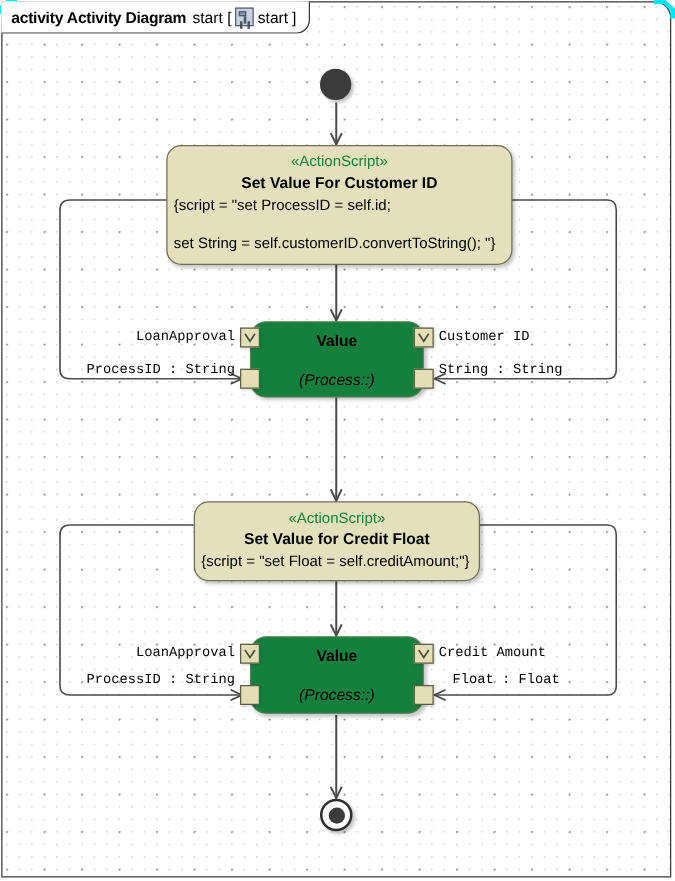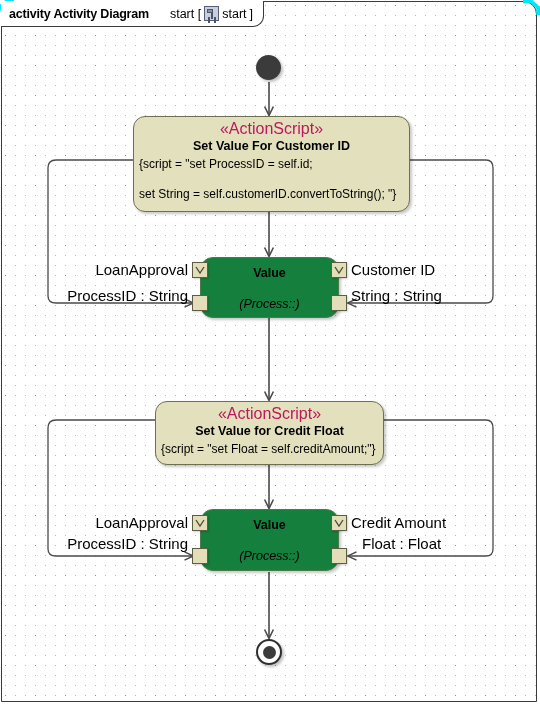--- a/index.html
+++ b/index.html
@@ -91,21 +91,21 @@
   .title-name {
     font-size: 12.5px;
     font-weight: bold;
     color: #000;
     margin-left: 3px;
     letter-spacing: -0.2px;
   }
   .title-param {
     font-size: 12.5px;
     color: #000;
-    margin-left: 21px;
+    margin-left: 5px;
   }
   .title-icon {
     width: 15px; height: 15px;
     margin: 0 3px;
     position: relative;
     flex: none;
     background: #c9cfe0;
     border: 1px solid #555f73;
     box-sizing: border-box;
   }
@@ -140,22 +140,22 @@
     border-color: #6f6f52;
   }
   .node-value {
     background: #15803d;
     border-color: #4c7a48;
     border-radius: 13px;
   }
 
   .stereotype {
     text-align: center;
-    color: #be185d;
-    font-size: 16px;
+    color: #15803d;
+    font-size: 12px;
     line-height: 14px;
     margin-top: 5px;
   }
   .node-title {
     text-align: center;
     color: #000;
     font-size: 12.5px;
     font-weight: bold;
     line-height: 16px;
     margin-top: 2px;
@@ -182,24 +182,25 @@
     width: 16px; height: 16px;
     background: #e3ddb8;
     border: 1.2px solid #5d5d46;
     box-sizing: border-box;
     box-shadow: 1px 1px 2px rgba(0,0,0,0.18);
   }
   .pin-v svg { display: block; }
 
   .pin-label {
     position: absolute;
-    font-size: 15px;
+    font-size: 11px;
     color: #000;
     white-space: nowrap;
     line-height: 14px;
+    font-family: Liberation Mono, monospace;
   }
   .pin-label.right-align { text-align: right; }
 
   
   .initial-node {
     position: absolute;
     width: 25px; height: 25px;
     border-radius: 50%;
     background: #3b3b3b;
     box-shadow: 2px 2px 3px rgba(0,0,0,0.25);

